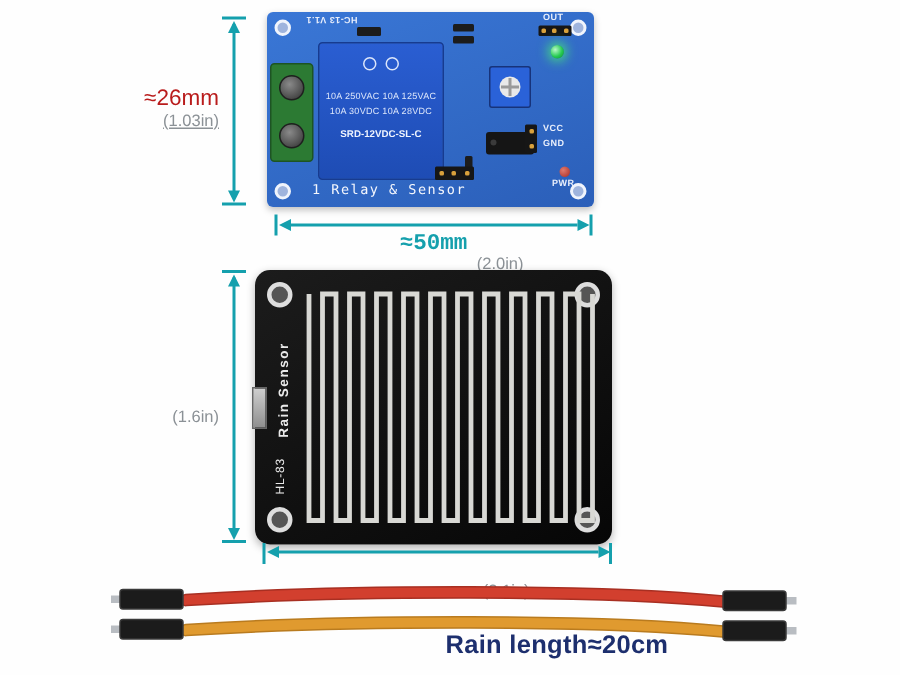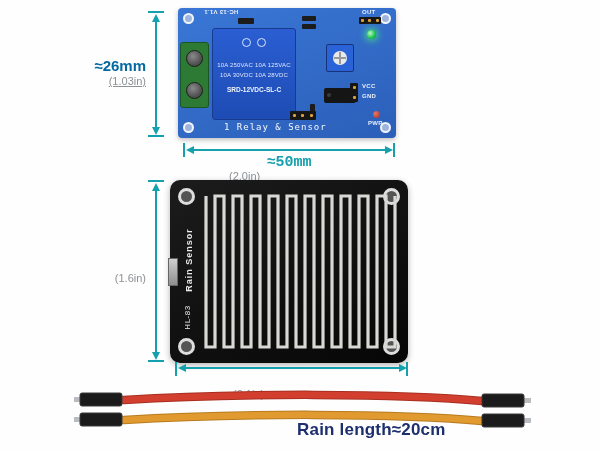--- a/index.html
+++ b/index.html
@@ -1,23 +1,23 @@
 <!DOCTYPE html>
 <html><head>
 <meta charset="utf-8">
 <style>
   html,body{margin:0;padding:0;}
   body{font-family:"Liberation Sans","DejaVu Sans",sans-serif;background:#ffffff;}
   .stage{position:relative;width:600px;height:450px;background:#fefefe;overflow:hidden;}
   .abs{position:absolute;}
   
-  .mm{color:#0369a1;font-weight:bold;font-size:15px;text-align:right;}
+  .mm{color:#b91c1c;font-weight:normal;font-size:15px;text-align:right;}
   .in{color:#8b9196;font-size:11px;text-align:right;}
   .mmc{color:#15a0ad;font-weight:bold;font-size:15px;text-align:center;}
-  .inc{color:#8b9196;font-size:11px;text-align:left;}
+  .inc{color:#8b9196;font-size:11px;text-align:right;}
   .dim{background:#15a0ad;}
   .tri{width:0;height:0;}
   .tri-up{border-left:4px solid transparent;border-right:4px solid transparent;border-bottom:8px solid #15a0ad;}
   .tri-down{border-left:4px solid transparent;border-right:4px solid transparent;border-top:8px solid #15a0ad;}
   .tri-left{border-top:4px solid transparent;border-bottom:4px solid transparent;border-right:8px solid #15a0ad;}
   .tri-right{border-top:4px solid transparent;border-bottom:4px solid transparent;border-left:8px solid #15a0ad;}
   
   .pcb{background:linear-gradient(160deg,#3a77d6,#2b5fb9);border-radius:4px;box-shadow:0 2px 5px rgba(0,0,0,.25);}
   .hole{width:7px;height:7px;border-radius:50%;background:#9fb4dd;border:2px solid #f0f4fc;}
   .relay-cube{background:linear-gradient(180deg,#2a5ed2,#1e4cb4);border:1px solid #173b90;border-radius:3px;display:flex;flex-direction:column;align-items:center;}
@@ -107,21 +107,21 @@
 
     <div class="abs led-red" style="left:195px;top:103px;"></div>
     <div class="abs pcb-label" style="left:190px;top:112px;">PWR</div>
 
     <div class="abs hdr" style="left:112px;top:103px;width:26px;height:9px;">
       <div class="pin"></div>
       <div class="pin"></div>
       <div class="pin"></div>
     </div>
 
-    <div class="abs silk" style="left:30px;top:114px;margin-left:16px;">1 Relay &amp; Sensor</div>
+    <div class="abs silk" style="left:30px;top:114px;">1 Relay &amp; Sensor</div>
   </div>
 
   <div class="abs mm" style="left:84px;top:57px;width:62px;">≈26mm</div>
   <div class="abs in" style="left:84px;top:75px;width:62px;text-decoration:underline;">(1.03in)</div>
   <div class="abs dim" style="left:148px;top:11px;width:16px;height:2px;"></div>
   <div class="abs tri tri-up" style="left:152px;top:14px;"></div>
   <div class="abs dim" style="left:155px;top:16px;width:2px;height:112px;"></div>
   <div class="abs tri tri-down" style="left:152px;top:127px;"></div>
   <div class="abs dim" style="left:148px;top:135px;width:16px;height:2px;"></div>
 

